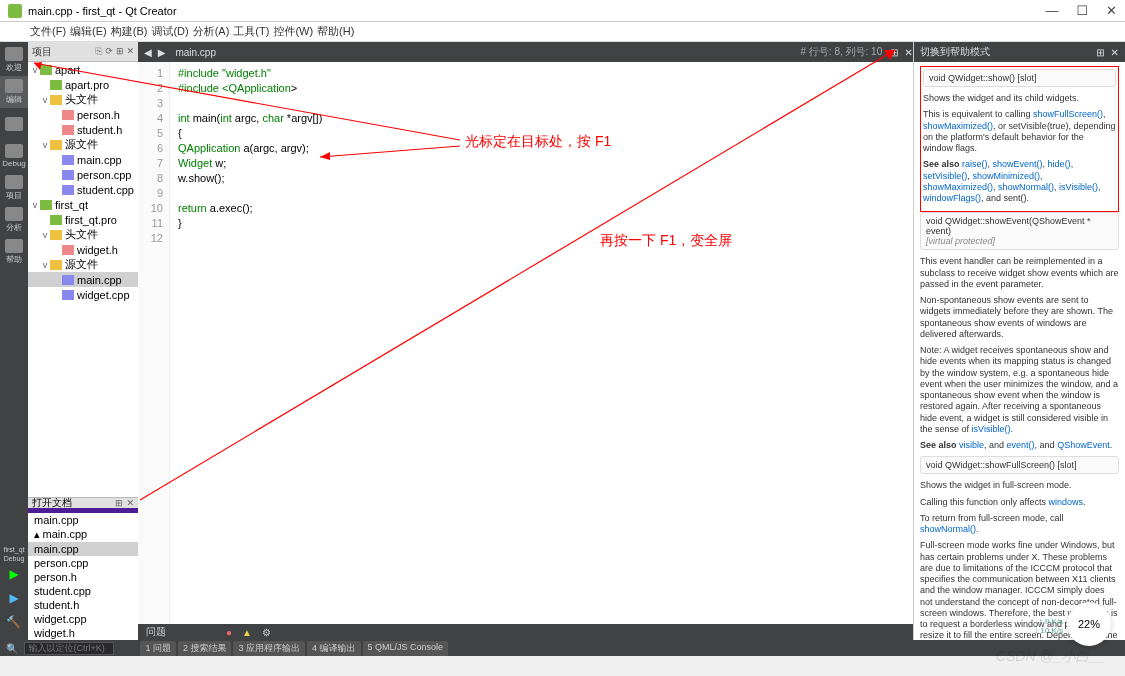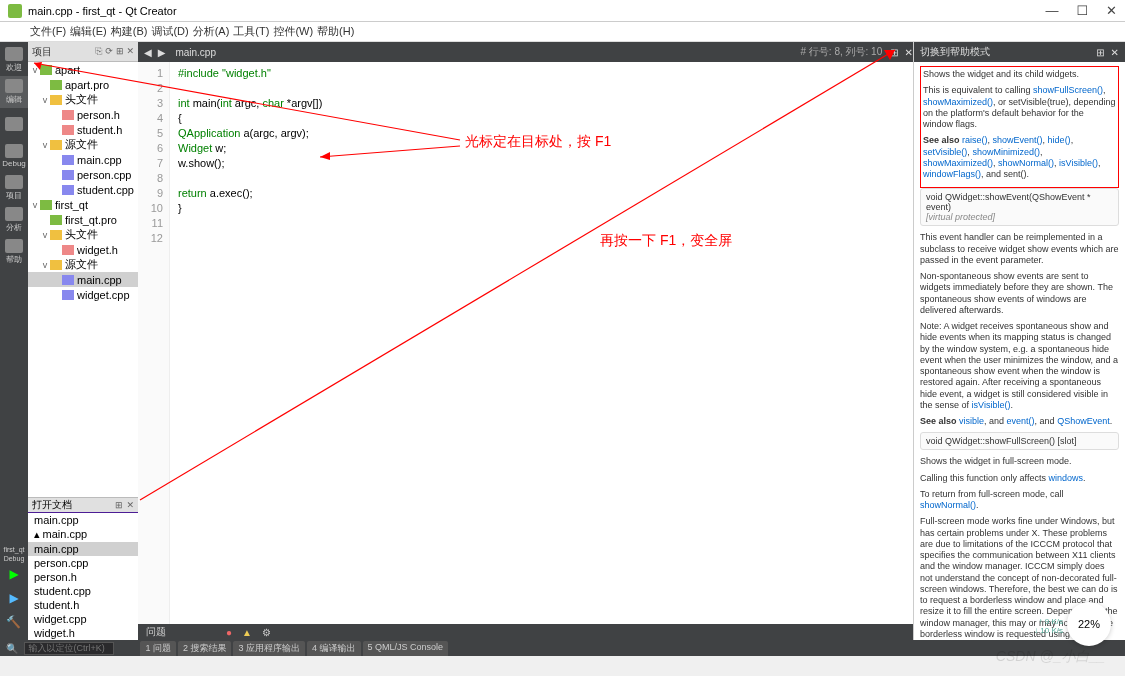--- a/index.html
+++ b/index.html
@@ -29,21 +29,21 @@
 .tree-item { display: flex; align-items: center; height: 15px; padding-left: 2px; cursor: pointer; white-space: nowrap; }
 .tree-item.sel { background: #d0d0d0; }
 .tree-item .exp { width: 10px; font-size: 9px; color: #666; text-align: center; }
 .tree-item .fi { width: 12px; height: 10px; margin-right: 3px; }
 .fi.folder { background: #f0c040; }
 .fi.proj { background: #7dbb42; }
 .fi.hfile { background: #e88; }
 .fi.cpp { background: #88e; }
 .ind1 { padding-left: 12px; } .ind2 { padding-left: 24px; }
 
-.open-header { height: 16px; background: #e0e0e0; border-top: 1px solid #bbb; border-bottom: 1px solid #4c1d95; display: flex; align-items: center; padding: 0 4px; font-size: 10px; }
+.open-header { height: 16px; background: #e0e0e0; border-top: 1px solid #bbb; border-bottom: 5px solid #4c1d95; display: flex; align-items: center; padding: 0 4px; font-size: 10px; }
 .open-header .hdr-right { margin-left: auto; display: flex; gap: 4px; color: #666; font-size: 9px; }
 .open-list { font-size: 11px; background: #fff; }
 .open-list div { padding: 1px 6px; }
 .open-list div.current { background: #d0d0d0; }
 
 .editor-area { flex: 1; display: flex; flex-direction: column; background: #fff; }
 .editor-tabs { height: 20px; background: #404244; display: flex; align-items: center; padding-left: 6px; font-size: 10px; color: #ddd; }
 .editor-tabs .crumb { margin-right: 12px; }
 .editor-tabs .pos { margin-left: auto; margin-right: 8px; color: #aaa; }
 .editor-body { flex: 1; display: flex; background: #fff; overflow: hidden; }
@@ -273,20 +273,21 @@
           <div>6</div>
           <div>7</div>
           <div>8</div>
           <div>9</div>
           <div>10</div>
           <div>11</div>
           <div>12</div>
         </div>
       <div class="code" id="code">
           <div><span class="str"><span class="inc"></span>#include<span class="str"></span></span> <span class="str">"widget.h"</span></div>
+          <div><span class="str"><span class="inc"></span>#include<span class="str"></span></span> <span class="str">&lt;<span class="ty"></span>QApplication<span class="str"></span></span>&gt;</div>
           <div>&nbsp;</div>
           <div><span class="str"><span class="kw"></span>int<span class="str"></span></span> main(<span class="str"><span class="kw"></span>int<span class="str"></span></span> argc, <span class="str"><span class="kw"></span>char<span class="str"></span></span> *argv[])</div>
           <div>{</div>
           <div>    <span class="str"><span class="ty"></span>QApplication<span class="str"></span></span> a(argc, argv);</div>
           <div>    <span class="str"><span class="ty"></span>Widget<span class="str"></span></span> w;</div>
           <div>    w.show();</div>
           <div>&nbsp;</div>
           <div>    <span class="str"><span class="kw"></span>return<span class="str"></span></span> a.exec();</div>
           <div>}</div>
           <div>&nbsp;</div>
@@ -303,20 +304,21 @@
   </div>
 
   <div class="help-panel">
     <div class="help-hdr">
       <span>切换到帮助模式</span>
       <span style="margin-left:auto">⊞</span>
       <span style="margin-left:6px">✕</span>
     </div>
     <div class="help-body">
       <div class="redbox">
+        <div class="help-box"><span class="sig">void QWidget::show() [slot]</span></div>
         <p>Shows the widget and its child widgets.</p>
         <p><span>This is equivalent to calling </span><a>showFullScreen()</a>, <a>showMaximized()</a><span>, or setVisible(true), depending on the platform's default behavior for the window flags.</span></p>
         <p><b>See also </b><span id="see1links"><a>raise()</a>, <a>showEvent()</a>, <a>hide()</a>, <a>setVisible()</a>, <a>showMinimized()</a>, <a>showMaximized()</a>, <a>showNormal()</a>, <a>isVisible()</a>, <a>windowFlags()</a></span><span>, and sent().</span></p>
       </div>
       <div class="help-box"><span class="sig">void QWidget::showEvent(QShowEvent * event)</span><br><span class="vp">[virtual protected]</span></div>
       <p>This event handler can be reimplemented in a subclass to receive widget show events which are passed in the event parameter.</p>
       <p>Non-spontaneous show events are sent to widgets immediately before they are shown. The spontaneous show events of windows are delivered afterwards.</p>
       <p><span>Note: A widget receives spontaneous show and hide events when its mapping status is changed by the window system, e.g. a spontaneous hide event when the user minimizes the window, and a spontaneous show event when the window is restored again. After receiving a spontaneous hide event, a widget is still considered visible in the sense of </span><a>isVisible()</a>.</p>
       <p><b>See also </b><span id="see2links"><a>visible</a>, and <a>event()</a>, and <a>QShowEvent</a></span>.</p>
       <div class="help-box"><span class="sig">void QWidget::showFullScreen() [slot]</span></div>

